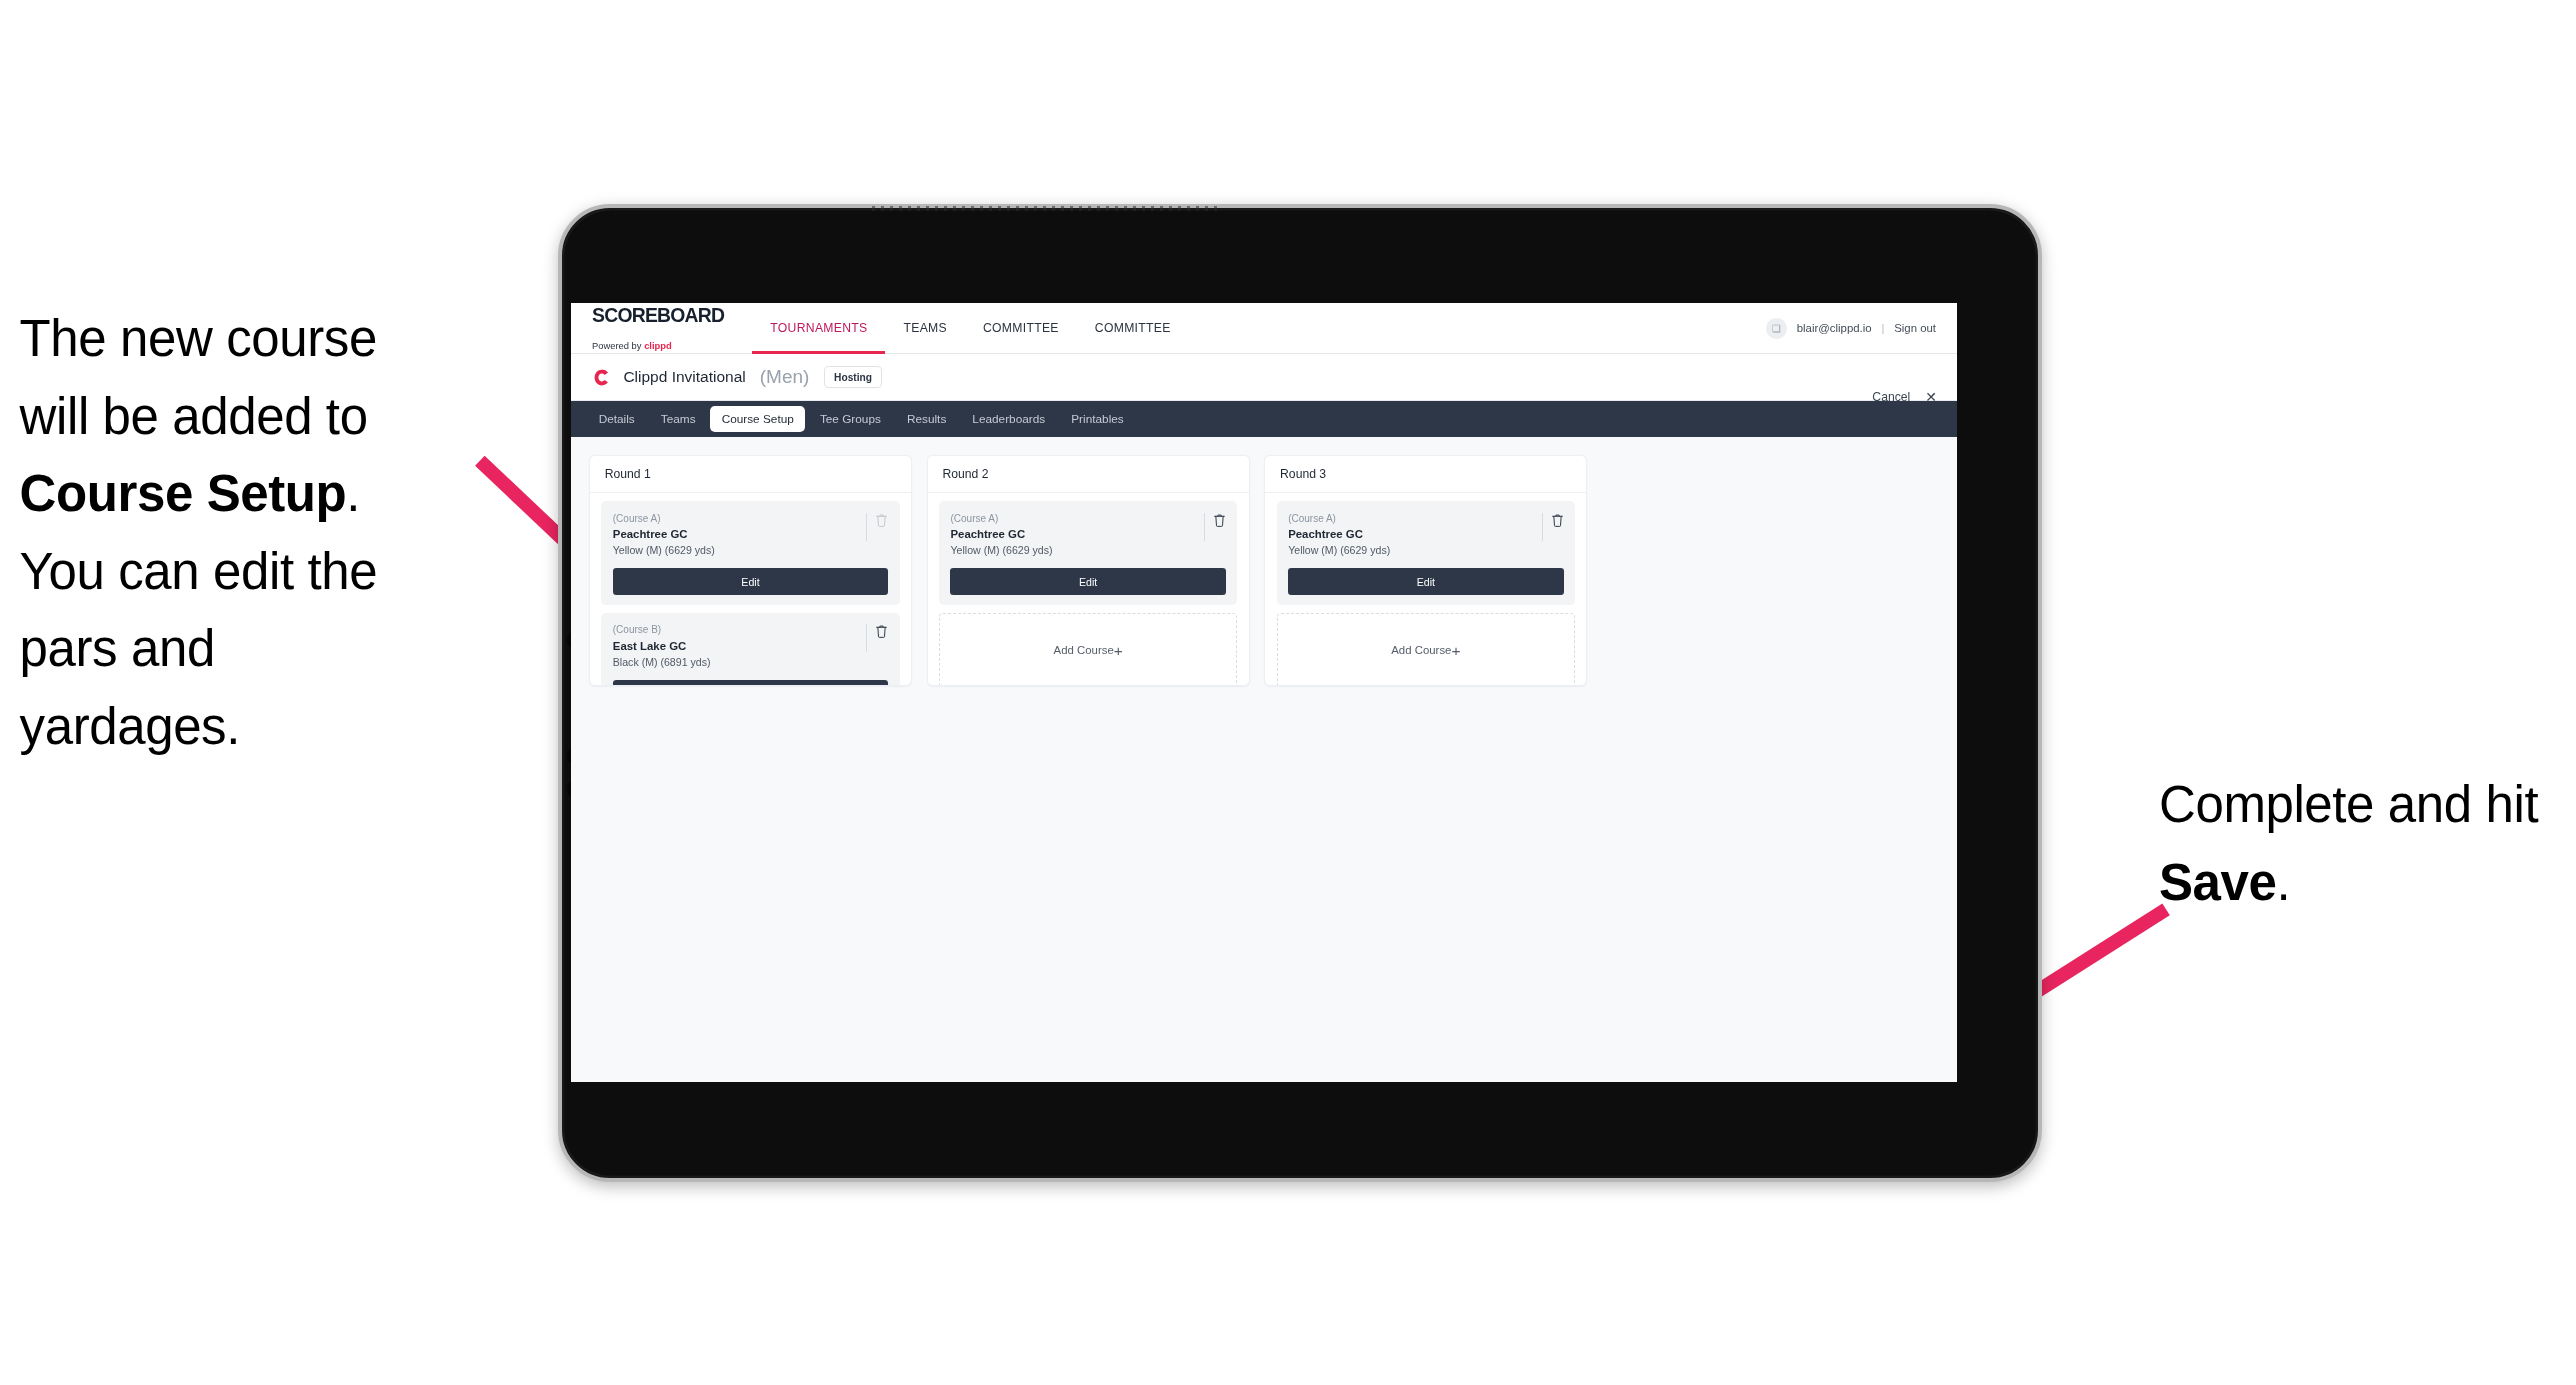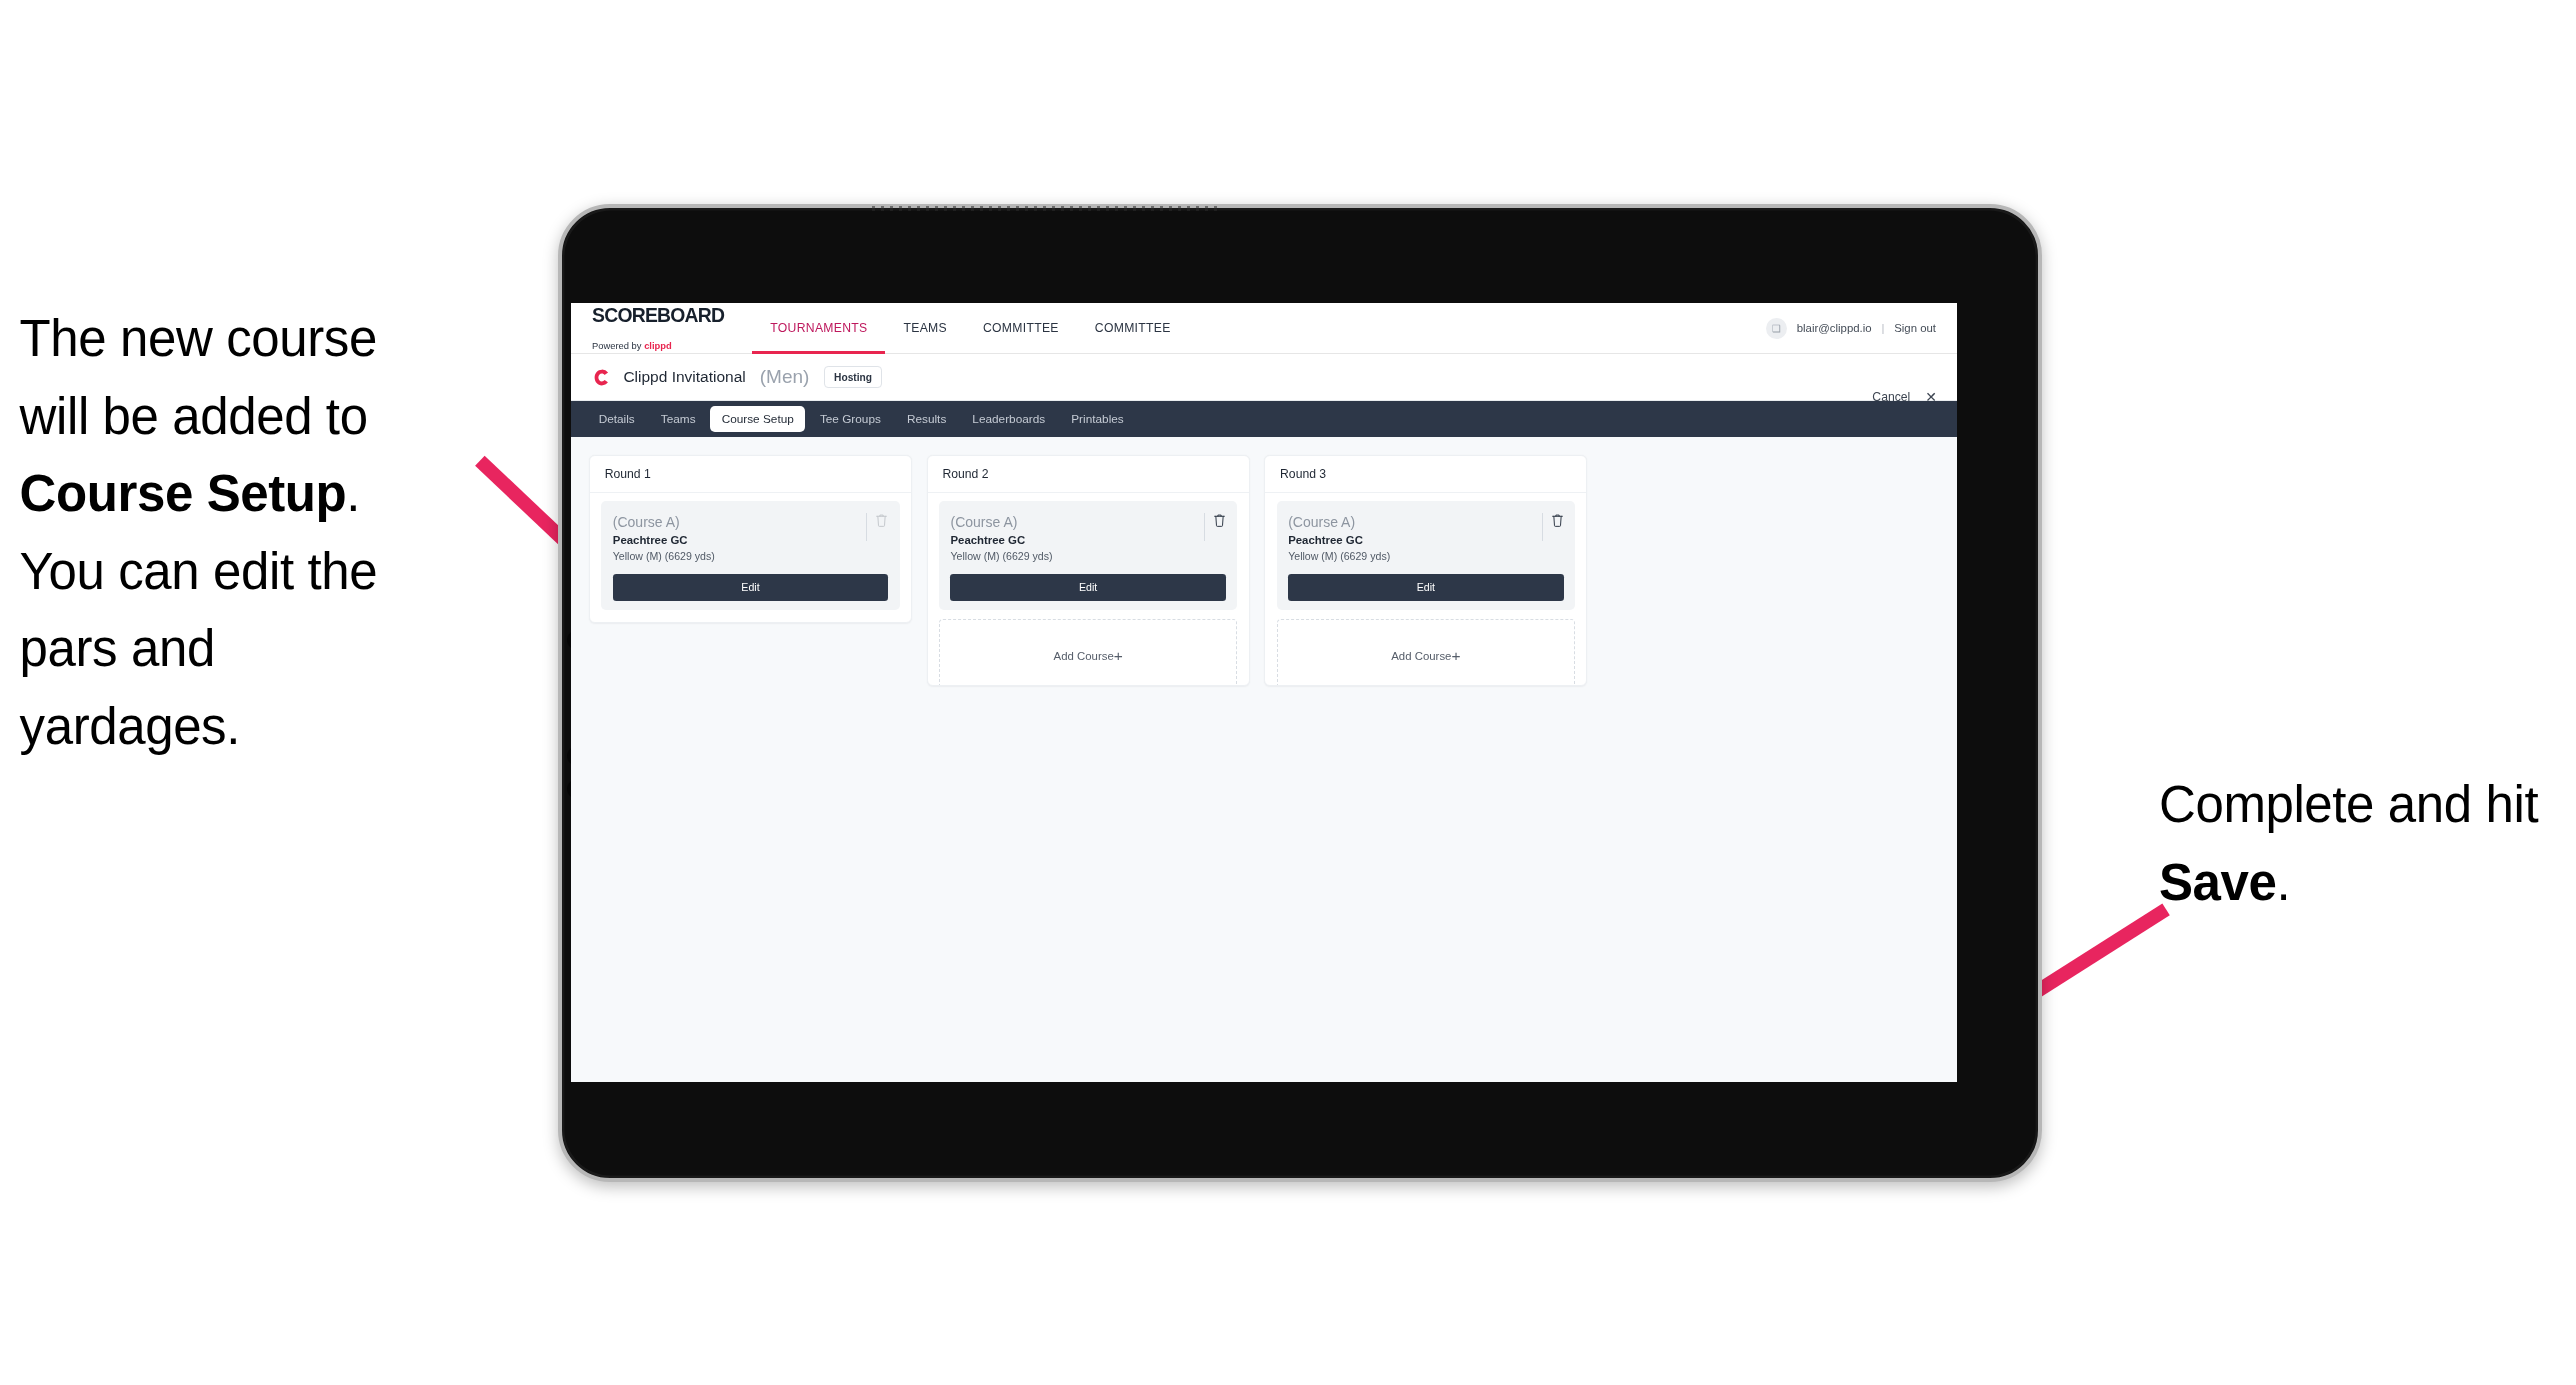--- a/index.html
+++ b/index.html
@@ -195,21 +195,21 @@
   }
 
   .course-card {
     background: #f2f4f6;
     border-radius: 4.9px;
     padding: 10.6px 11.4px 9.8px 11.4px;
     position: relative;
   }
   .cc-top { display: flex; align-items: flex-start; }
   .cc-texts { flex: 1 1 auto; }
-  .cc-label { font-size: 14px; color: #8d95a0; line-height: 1.45; }
+  .cc-label { font-size: 10px; color: #8d95a0; line-height: 1.45; }
   .cc-name  { font-size: 11.4px; color: #1f2733; font-weight: 700; line-height: 1.5; }
   .cc-tee   { font-size: 10.6px; color: #515a66; line-height: 1.5; }
   .cc-actions {
     display: flex; align-items: flex-start; gap: 8.2px;
     padding-top: 0.8px;
   }
   .cc-vrule {
     width: 0.8px; height: 28px; background: #d7dce2;
   }
   .cc-trash { cursor: pointer; }
@@ -342,20 +342,36 @@
             <div class="cc-actions">
               <div class="cc-vrule"></div>
               <svg class="cc-trash disabled" width="13" height="14.7" viewBox="0 0 16 18">
                 <path d="M2 4h12M6 4V2.5h4V4M3.5 4l.8 11.5a1 1 0 0 0 1 .9h5.4a1 1 0 0 0 1-.9L12.5 4" fill="none" stroke="#4a525e" stroke-width="1.2" stroke-linecap="round" stroke-linejoin="round"></path>
               </svg>
             </div>
           </div>
           <button class="edit-btn">Edit</button>
         </div>
 
+        <div class="course-card">
+          <div class="cc-top">
+            <div class="cc-texts">
+              <div class="cc-label">(Course B)</div>
+              <div class="cc-name">East Lake GC</div>
+              <div class="cc-tee">Black (M) (6891 yds)</div>
+            </div>
+            <div class="cc-actions">
+              <div class="cc-vrule"></div>
+              <svg class="cc-trash" width="13" height="14.7" viewBox="0 0 16 18">
+                <path d="M2 4h12M6 4V2.5h4V4M3.5 4l.8 11.5a1 1 0 0 0 1 .9h5.4a1 1 0 0 0 1-.9L12.5 4" fill="none" stroke="#2b3442" stroke-width="1.2" stroke-linecap="round" stroke-linejoin="round"></path>
+              </svg>
+            </div>
+          </div>
+          <button class="edit-btn">Edit</button>
+        </div>
 
       </div>
     </div>
 
     <div class="round-col">
       <div class="round-head">Round 2</div>
       <div class="round-body">
 
         <div class="course-card">
           <div class="cc-top">

